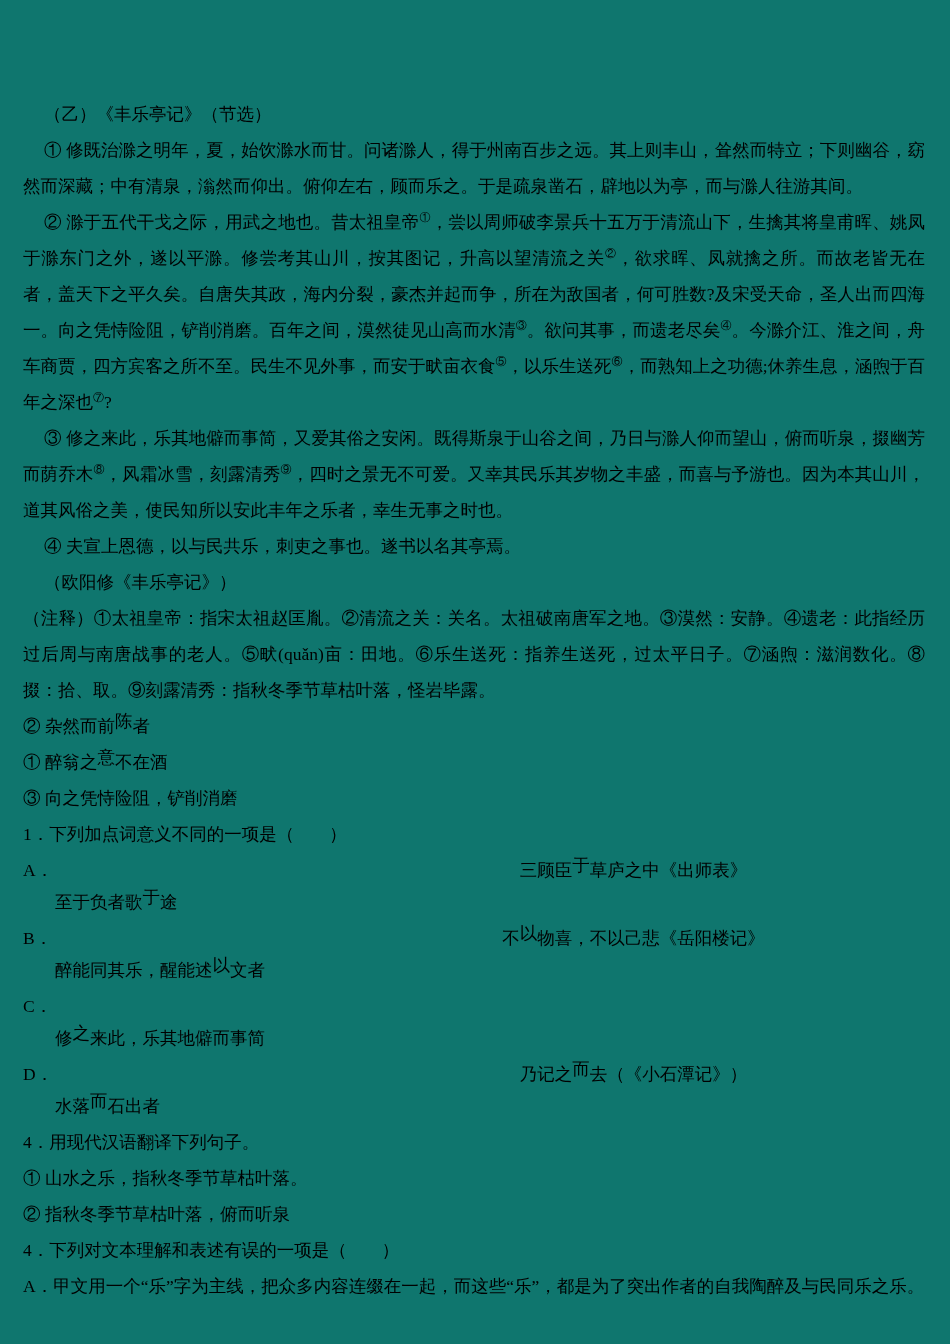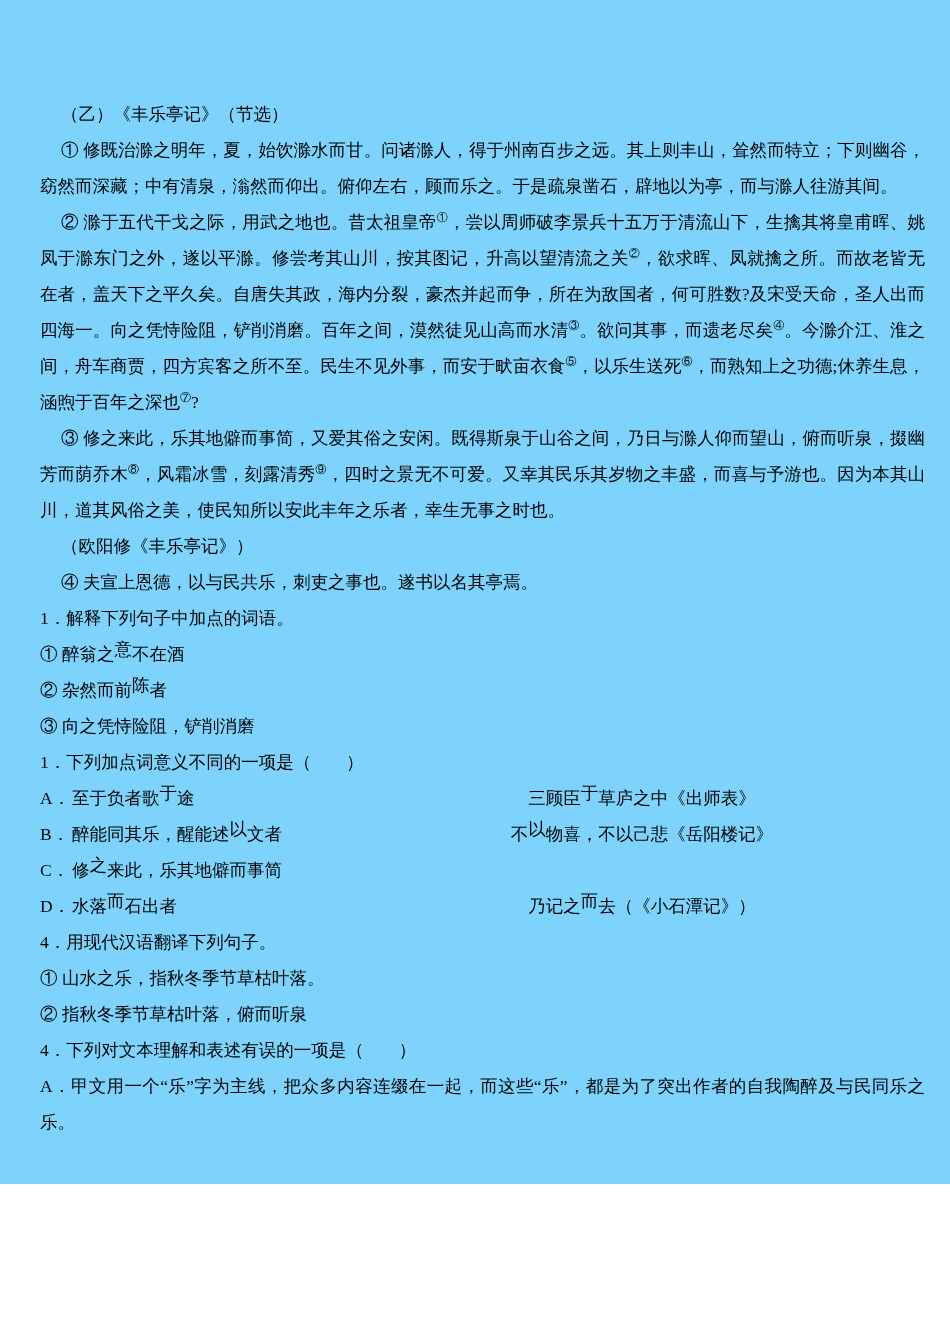--- a/index.html
+++ b/index.html
@@ -1,63 +1,63 @@
 <!DOCTYPE html>
 <html lang="zh"><head>
 <meta charset="utf-8">
 <style>
   html, body { margin: 0; padding: 0; background: #ffffff; }
   .page {
     position: relative;
     width: 950px;
-    height: 1184px;
+    height: 1344px;
     margin: 0 auto;
-    background: #7dd3fc;
+    background: #0f766e;
     color: #000000;
     font-family: "Liberation Serif", "DejaVu Serif", serif;
     font-size: 17.5px;
     line-height: 36px;
     box-sizing: border-box;
-    padding: 96px 25px 0 40px;
+    padding: 96px 25px 0 23px;
     overflow: hidden;
   }
   .page p { margin: 0; text-align: justify; }
   .indent { text-indent: 21px; }
   
   .page sup { font-size: 11px; vertical-align: super; line-height: 0; letter-spacing: 0; }
   
   .raised { position: relative; top: -5px; }
   .option-row { display: flex; text-align: left; }
   .opt-label { flex: 0 0 32px; }
-  .opt-left  { flex: 0 0 287px; }
+  .opt-left  { flex: 0 0 287px; margin-top: 32px; }
   .opt-right { flex: 1 1 auto; text-align: center; }
 </style>
 </head>
 <body>
 
 <div class="page">
 
   <p class="indent">（乙）《丰乐亭记》（节选）</p>
 
   <p class="indent">① 修既治滁之明年，夏，始饮滁水而甘。问诸滁人，得于州南百步之远。其上则丰山，耸然而特立；下则幽谷，窈然而深藏；中有清泉，滃然而仰出。俯仰左右，顾而乐之。于是疏泉凿石，辟地以为亭，而与滁人往游其间。</p>
 
   <p class="indent">② 滁于五代干戈之际，用武之地也。昔太祖皇帝<sup>①</sup>，尝以周师破李景兵十五万于清流山下，生擒其将皇甫晖、姚凤于滁东门之外，遂以平滁。修尝考其山川，按其图记，升高以望清流之关<sup>②</sup>，欲求晖、凤就擒之所。而故老皆无在者，盖天下之平久矣。自唐失其政，海内分裂，豪杰并起而争，所在为敌国者，何可胜数?及宋受天命，圣人出而四海一。向之凭恃险阻，铲削消磨。百年之间，漠然徒见山高而水清<sup>③</sup>。欲问其事，而遗老尽矣<sup>④</sup>。今滁介江、淮之间，舟车商贾，四方宾客之所不至。民生不见外事，而安于畎亩衣食<sup>⑤</sup>，以乐生送死<sup>⑥</sup>，而熟知上之功德;休养生息，涵煦于百年之深也<sup>⑦</sup>?</p>
 
   <p class="indent">③ 修之来此，乐其地僻而事简，又爱其俗之安闲。既得斯泉于山谷之间，乃日与滁人仰而望山，俯而听泉，掇幽芳而荫乔木<sup>⑧</sup>，风霜冰雪，刻露清秀<sup>⑨</sup>，四时之景无不可爱。又幸其民乐其岁物之丰盛，而喜与予游也。因为本其山川，道其风俗之美，使民知所以安此丰年之乐者，幸生无事之时也。</p>
 
+  <p class="indent">④ 夫宣上恩德，以与民共乐，刺吏之事也。遂书以名其亭焉。</p>
+
   <p class="indent">（欧阳修《丰乐亭记》）</p>
 
-  <p class="indent">④ 夫宣上恩德，以与民共乐，刺吏之事也。遂书以名其亭焉。</p>
+  <p>（注释）①太祖皇帝：指宋太祖赵匡胤。②清流之关：关名。太祖破南唐军之地。③漠然：安静。④遗老：此指经历过后周与南唐战事的老人。⑤畎(quǎn)亩：田地。⑥乐生送死：指养生送死，过太平日子。⑦涵煦：滋润数化。⑧掇：拾、取。⑨刻露清秀：指秋冬季节草枯叶落，怪岩毕露。</p>
 
 
-  <p>1．解释下列句子中加点的词语。</p>
+  <p>② 杂然而前<span class="raised">陈</span>者</p>
 
   <p>① 醉翁之<span class="raised">意</span>不在酒</p>
-
-  <p>② 杂然而前<span class="raised">陈</span>者</p>
 
   <p>③ 向之凭恃险阻，铲削消磨</p>
 
   <p>1．下列加点词意义不同的一项是（　　）</p>
 
   <div class="option-row">
     <span class="opt-label">A．</span>
     <span class="opt-left">至于负者歌<span class="raised">于</span>途</span>
     <span class="opt-right">三顾臣<span class="raised">于</span>草庐之中《出师表》</span>
   </div>

